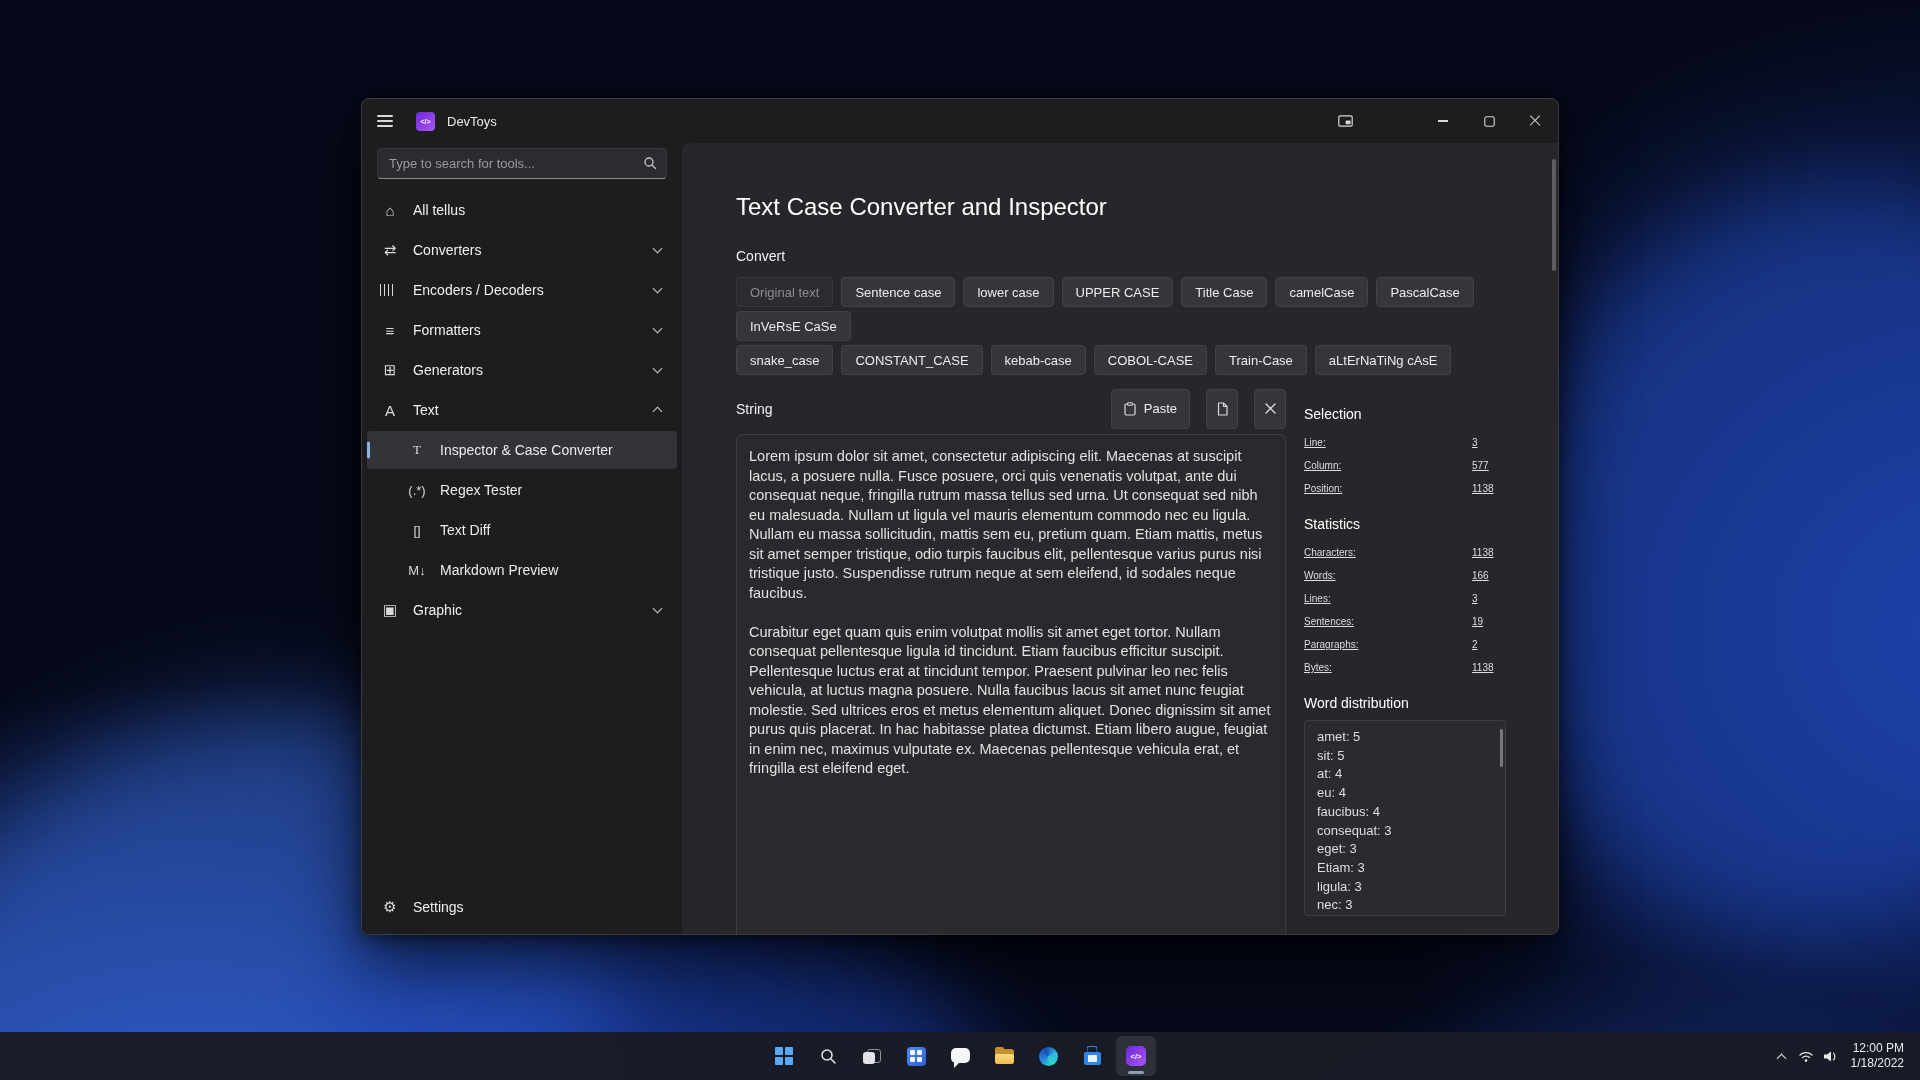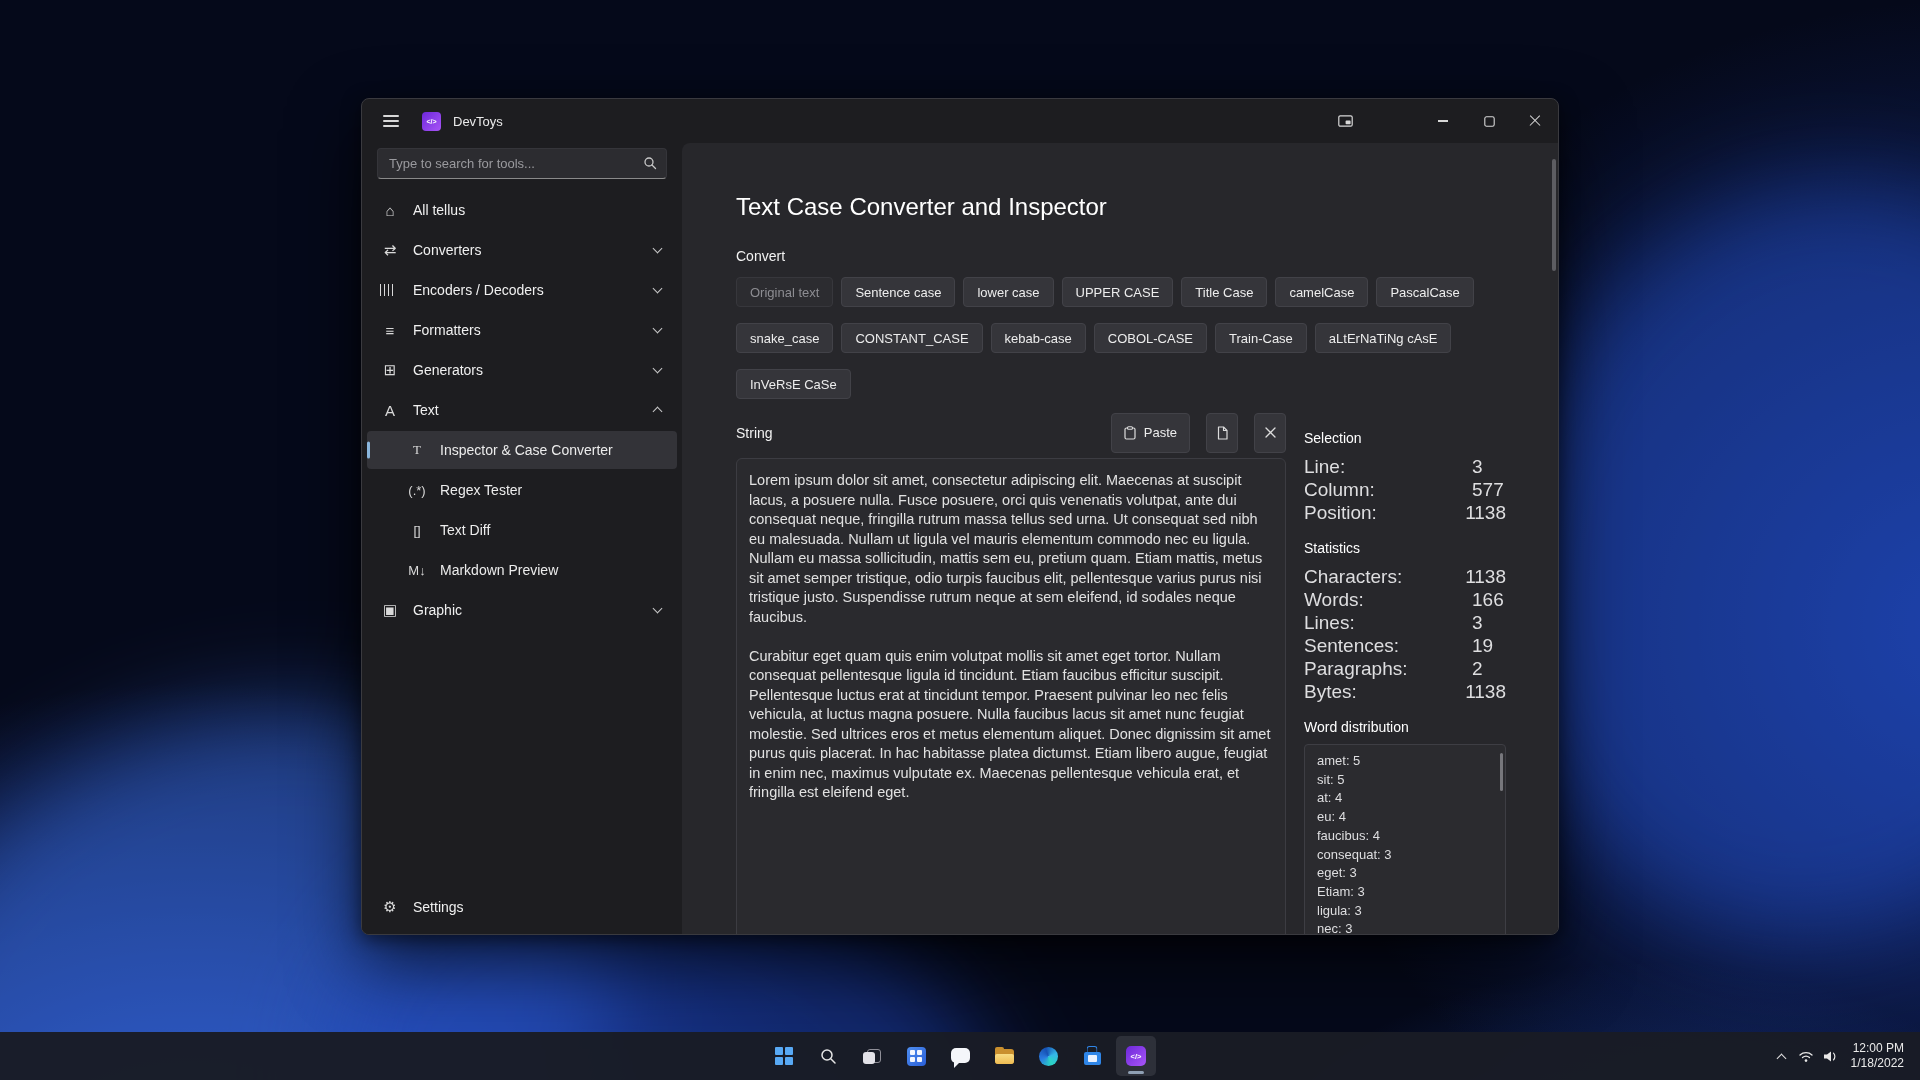--- a/index.html
+++ b/index.html
@@ -15,21 +15,21 @@
   .blob{position:absolute;border-radius:50%;filter:blur(46px);}
   .blob.b1{left:-140px;bottom:-260px;width:760px;height:620px;background:rgba(62,118,240,.45);transform:rotate(-25deg);}
   .blob.b2{left:320px;bottom:-300px;width:700px;height:520px;background:rgba(30,70,190,.5);transform:rotate(18deg);}
   .blob.b3{right:-220px;top:180px;width:640px;height:760px;background:rgba(38,84,210,.45);transform:rotate(12deg);}
 
   
   .window{position:absolute;left:361px;top:98px;width:1198px;height:837px;background:#1d1d20;
     border:1px solid #3a3a3f;border-radius:8px;overflow:hidden;
     box-shadow:0 30px 70px rgba(0,0,0,.65), 0 4px 18px rgba(0,0,0,.5);}
 
-  .titlebar{display:flex;align-items:center;height:44px;padding-left:6px;}
+  .titlebar{display:flex;align-items:center;height:44px;}
   .burger-btn{width:46px;height:44px;display:flex;align-items:center;justify-content:center;}
   .burger{width:16px;height:2px;background:#d8d8d8;box-shadow:0 -5px 0 #d8d8d8, 0 5px 0 #d8d8d8;border-radius:1px;}
   .app-logo{width:19px;height:19px;margin-left:8px;border-radius:4px;background:linear-gradient(135deg,#6d28d9,#a855f7);
     color:#fff;font-size:7px;font-weight:bold;display:flex;align-items:center;justify-content:center;}
   .app-title{margin-left:12px;font-size:13px;color:#eaeaea;}
   .caption-group{margin-left:auto;display:flex;align-items:stretch;height:44px;}
   .cap-btn{width:46px;height:44px;display:flex;align-items:center;justify-content:center;}
   .cap-btn.compact{margin-right:52px;}
   .min-glyph{width:10px;height:1.4px;background:#d8d8d8;}
   .x-glyph{position:relative;width:12px;height:12px;}
@@ -58,38 +58,38 @@
   .nav-child.selected::before{content:"";position:absolute;left:0;top:50%;transform:translateY(-50%);
     width:3px;height:17px;border-radius:2px;background:#8ab6dd;}
   .icon-t{font-family:"Liberation Serif",serif;font-size:15px;}
   .icon-small{font-size:9px;letter-spacing:0;}
   .settings-item{position:absolute;left:0;right:0;bottom:8px;}
 
   
   .content{position:absolute;left:320px;top:44px;right:0;bottom:0;background:#27272b;border-top-left-radius:8px;padding:50px 0 16px 54px;overflow:hidden;}
   .page-title{font-size:24px;font-weight:400;color:#ffffff;}
   .section-label{font-size:14px;color:#f2f2f2;margin:27px 0 13px;}
-  .btn-row{display:flex;gap:8px;margin-bottom:16px;}
+  .btn-row{display:flex;gap:8px;margin-bottom:4px;}
   .cbtn{height:30px;padding:0 13px;background:#35353a;border:1px solid #424248;border-radius:4px;color:#ededed;font-size:13px;display:inline-flex;align-items:center;white-space:nowrap;}
   .cbtn.disabled{background:#2c2c30;border-color:#37373c;color:#8d8d92;}
 
   .main-cols{display:flex;gap:18px;margin-top:18px;}
   .left-col{width:550px;}
   .string-bar{display:flex;align-items:center;height:31px;}
   .string-label{font-size:14px;color:#f2f2f2;}
   .bar-actions{margin-left:auto;display:flex;gap:16px;align-items:center;}
   .tool-btn{height:40px;background:#35353a;border:1px solid #424248;border-radius:4px;display:inline-flex;align-items:center;gap:8px;color:#ededed;font-size:13px;padding:0 12px;}
   .icon-btn{width:32px;justify-content:center;padding:0;}
   .editor{width:550px;height:540px;margin-top:10px;background:#2a2a2e;border:1px solid #3c3c42;border-radius:6px;
     color:#e1e1e1;font-size:14.5px;line-height:19.5px;padding:12px 12px;resize:none;outline:none;font-family:inherit;}
 
   .right-col{width:202px;flex:none;}
   .ins-title{font-size:14px;color:#ffffff;margin-top:13px;}
   .ins-rows{margin-top:9px;}
-  .ins-row{display:flex;align-items:center;height:23px;font-size:19px;color:#dedee0;}
+  .ins-row{display:flex;align-items:center;height:23px;font-size:10px;color:#dedee0;text-decoration:underline;}
   .ins-label{width:168px;}
   .ins-value{flex:1;}
   .ins-gap{margin-top:16px;}
   .word-box{position:relative;margin-top:9px;height:196px;background:#2b2b2f;border:1px solid #3e3e44;border-radius:4px;
     padding:7px 12px;overflow:hidden;font-size:13px;color:#dedee0;}
   .word-item{line-height:18.7px;}
   .word-thumb{position:absolute;right:2px;top:8px;width:3px;height:38px;background:#77777c;border-radius:2px;}
   .win-scroll{position:absolute;right:2px;top:16px;width:4px;height:112px;background:#5d5d62;border-radius:2px;}
 
   
@@ -240,29 +240,29 @@
       <div class="btn-row">
         <button class="cbtn disabled">Original text</button>
         <button class="cbtn">Sentence case</button>
         <button class="cbtn">lower case</button>
         <button class="cbtn">UPPER CASE</button>
         <button class="cbtn">Title Case</button>
         <button class="cbtn">camelCase</button>
         <button class="cbtn">PascalCase</button>
       </div>
       <div class="btn-row">
+        <button class="cbtn">InVeRsE CaSe</button>
+      </div>
+      <div class="btn-row">
         <button class="cbtn">snake_case</button>
         <button class="cbtn">CONSTANT_CASE</button>
         <button class="cbtn">kebab-case</button>
         <button class="cbtn">COBOL-CASE</button>
         <button class="cbtn">Train-Case</button>
         <button class="cbtn">aLtErNaTiNg cAsE</button>
-      </div>
-      <div class="btn-row">
-        <button class="cbtn">InVeRsE CaSe</button>
       </div>
 
       <div class="main-cols">
         <div class="left-col">
           <div class="string-bar">
             <span class="string-label">String</span>
             <div class="bar-actions">
               <button class="tool-btn">
                 <svg width="12" height="14" viewBox="0 0 12 14">
                     <rect x="1" y="2" width="10" height="11" rx="1.5" stroke="#dcdcdc" fill="none" stroke-width="1.2"></rect>

